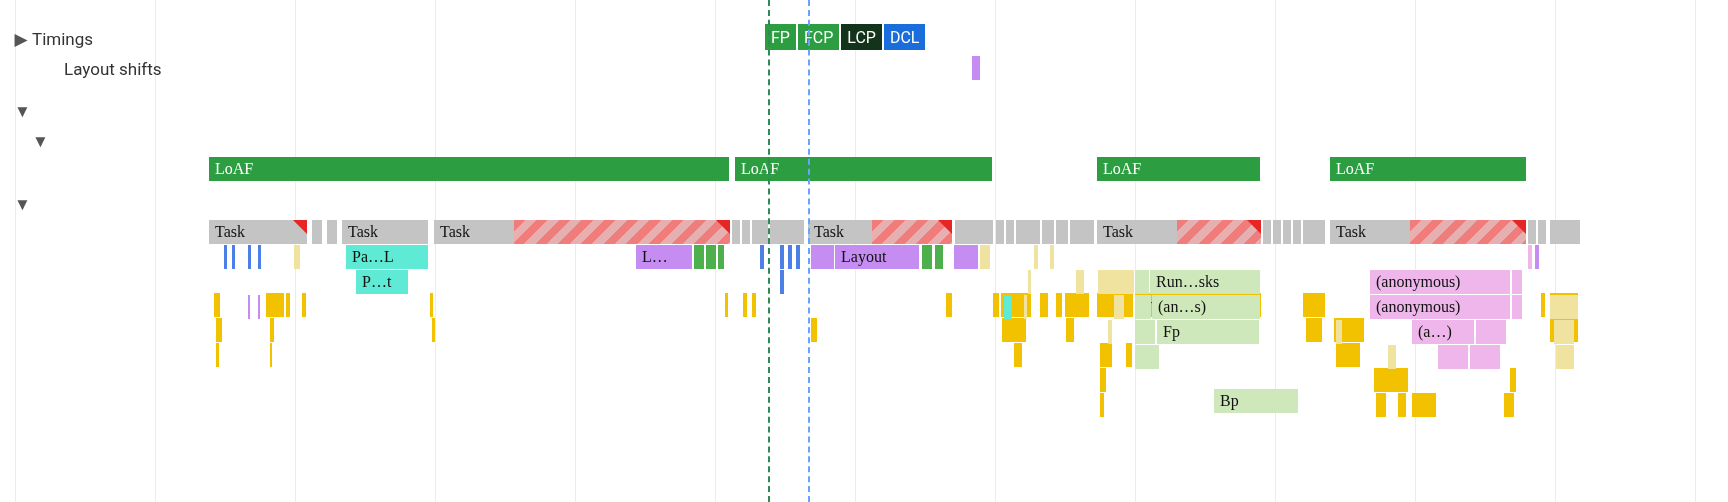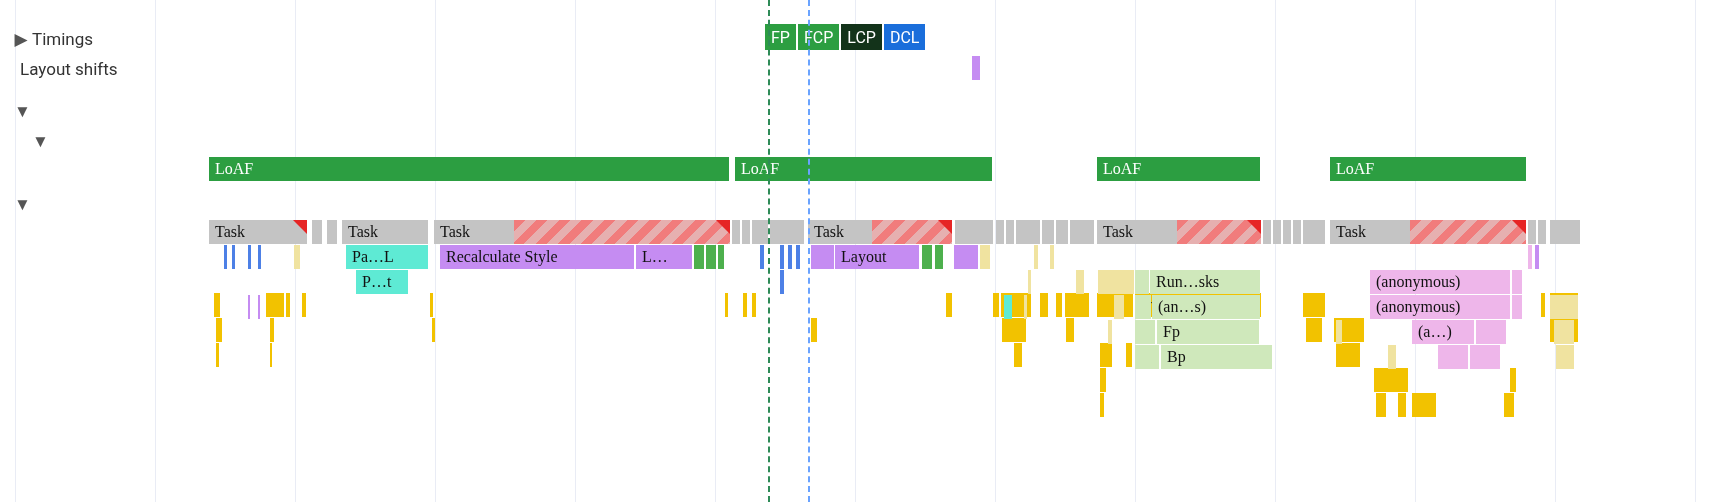--- a/index.html
+++ b/index.html
@@ -8,21 +8,21 @@
   
   .gridlines { position: absolute; inset: 0; z-index: 0; }
   .gridlines div { position: absolute; top: 0; bottom: 0; width: 1px; background: #e9ecf5; }
   
   .marker { position: absolute; top: 0; bottom: 0; border-left: 2px dashed; z-index: 5; pointer-events: none; }
   .marker.green { border-color: #2e8b57; }
   .marker.blue  { border-color: #6aa3ff; }
   .track-label-row { position: relative; height: 30px; display: flex; align-items: center; font-size: 17px; }
   .disclosure { display: inline-block; width: 14px; text-align: center; margin-right: 4px; color: #555; user-select: none; }
   .track-indent1 { padding-left: 14px; }
-  .track-indent3 { padding-left: 20px; }
+  .track-indent3 { padding-left: 64px; }
   
   .timing-badges { position: absolute; top: 0; height: 26px; display: flex; gap: 2px; }
   .badge { display:flex; align-items:center; padding: 2px 6px; color: #fff; font-size: 16px; white-space: nowrap; }
   .badge.fp  { background: #2c9e41; }
   .badge.fcp { background: #2c9e41; }
   .badge.lcp { background: #13331a; }
   .badge.dcl { background: #1a6edb; }
   
   .ls-mark { position:absolute; top: 2px; width: 8px; height: 24px; background: #c58cf2; }
   
@@ -162,21 +162,20 @@
           <div class="fb c-bluebar tiny" style="left: 224px; width: 3px;"></div>
           <div class="fb c-bluebar tiny" style="left: 232px; width: 3px;"></div>
           <div class="fb c-bluebar tiny" style="left: 248px; width: 3px;"></div>
           <div class="fb c-bluebar tiny" style="left: 258px; width: 3px;"></div>
           <div class="fb c-yellow" style="left: 266px; width: 18px;"></div>
           <div class="fb c-yellow tiny" style="left: 286px; width: 4px;"></div>
           <div class="fb c-lyel tiny" style="left: 294px; width: 6px;"></div>
           <div class="fb c-yellow tiny" style="left: 302px; width: 4px;"></div>
           <div class="fb c-blue" style="left: 346px; width: 82px;">Pa…L</div>
           <div class="fb c-yellow tiny" style="left: 430px; width: 3px;"></div>
-          <div class="fb c-violet" style="left: 440px; width: 194px;">Recalculate Style</div>
           <div class="fb c-violet" style="left: 636px; width: 56px;">L…</div>
           <div class="fb c-dgreen tiny" style="left: 694px; width: 10px;"></div>
           <div class="fb c-dgreen tiny" style="left: 706px; width: 10px;"></div>
           <div class="fb c-dgreen tiny" style="left: 718px; width: 6px;"></div>
           <div class="fb c-yellow tiny" style="left: 725px; width: 3px;"></div>
           <div class="fb c-yellow tiny" style="left: 743px; width: 4px;"></div>
           <div class="fb c-yellow tiny" style="left: 752px; width: 4px;"></div>
           <div class="fb c-bluebar tiny" style="left: 760px; width: 4px;"></div>
           <div class="fb c-bluebar tiny" style="left: 780px; width: 4px;"></div>
           <div class="fb c-bluebar tiny" style="left: 788px; width: 4px;"></div>
@@ -249,21 +248,21 @@
           <div class="fb c-lyel tiny" style="left: 1336px; width: 6px;"></div>
           <div class="fb c-yellow" style="left: 1374px; width: 34px;"></div>
           <div class="fb c-pink" style="left: 1412px; width: 62px;">(a…)</div>
           <div class="fb c-pink" style="left: 1476px; width: 30px;"></div>
           <div class="fb c-yellow tiny" style="left: 1510px; width: 6px;"></div>
           <div class="fb c-lyel" style="left: 1554px; width: 20px;"></div>
         </div>
       <div class="flame-lane" id="lane7">
           <div class="fb c-yellow tiny" style="left: 1100px; width: 4px;"></div>
           <div class="fb c-lgreen" style="left: 1135px; width: 24px;"></div>
-          <div class="fb c-lgreen" style="left: 1161px; width: 111px;">Bp</div>
+          <div class="fb c-lgreen" style="left: 1214px; width: 84px; margin-top: 44px;">Bp</div>
           <div class="fb c-yellow tiny" style="left: 1376px; width: 10px;"></div>
           <div class="fb c-lyel tiny" style="left: 1388px; width: 8px;"></div>
           <div class="fb c-yellow tiny" style="left: 1398px; width: 8px;"></div>
           <div class="fb c-yellow" style="left: 1412px; width: 24px;"></div>
           <div class="fb c-pink" style="left: 1438px; width: 30px;"></div>
           <div class="fb c-pink" style="left: 1470px; width: 30px;"></div>
           <div class="fb c-yellow tiny" style="left: 1504px; width: 10px;"></div>
           <div class="fb c-lyel" style="left: 1556px; width: 18px;"></div>
         </div>
     </div>

